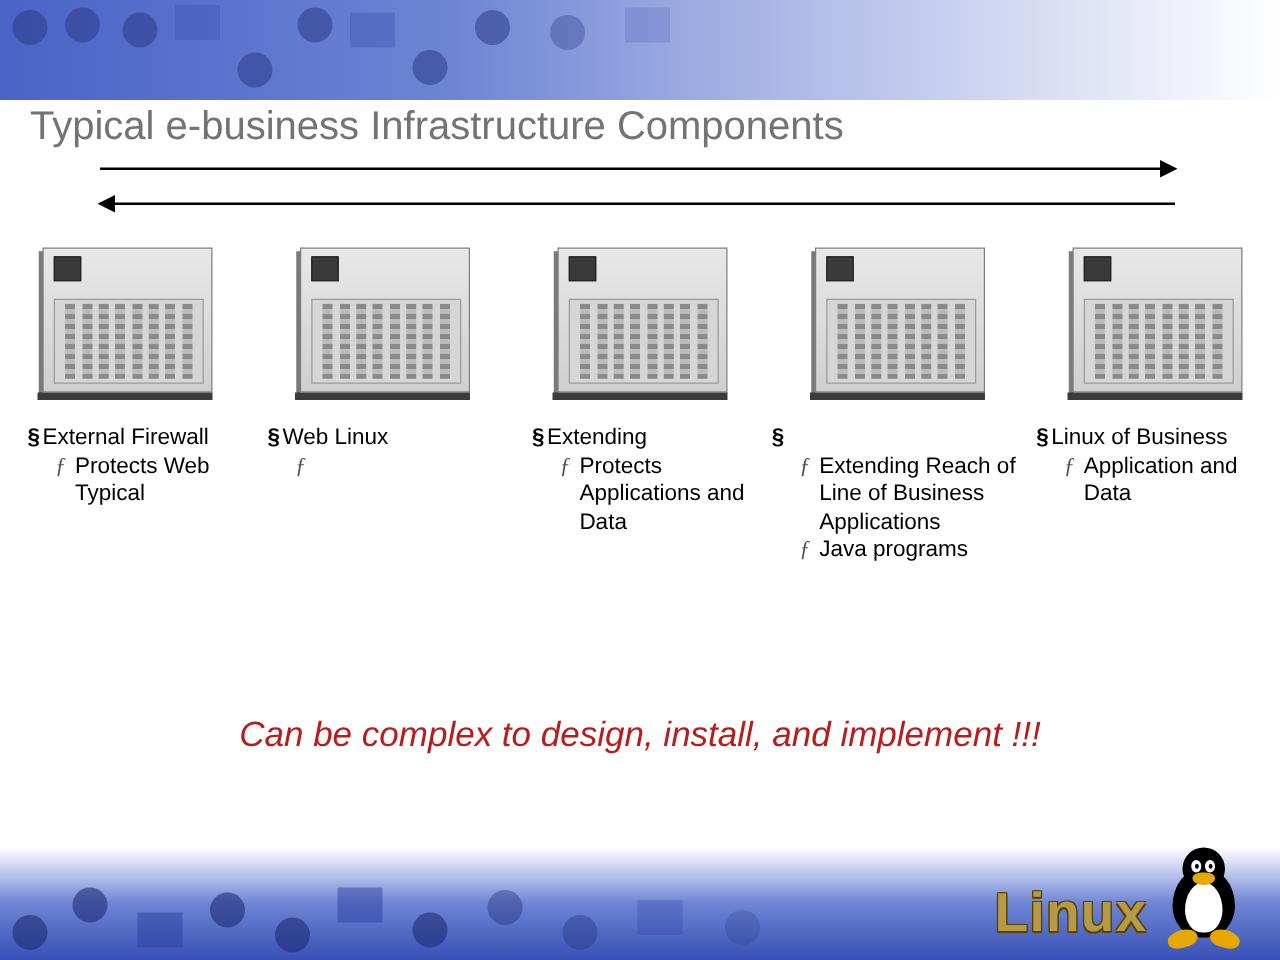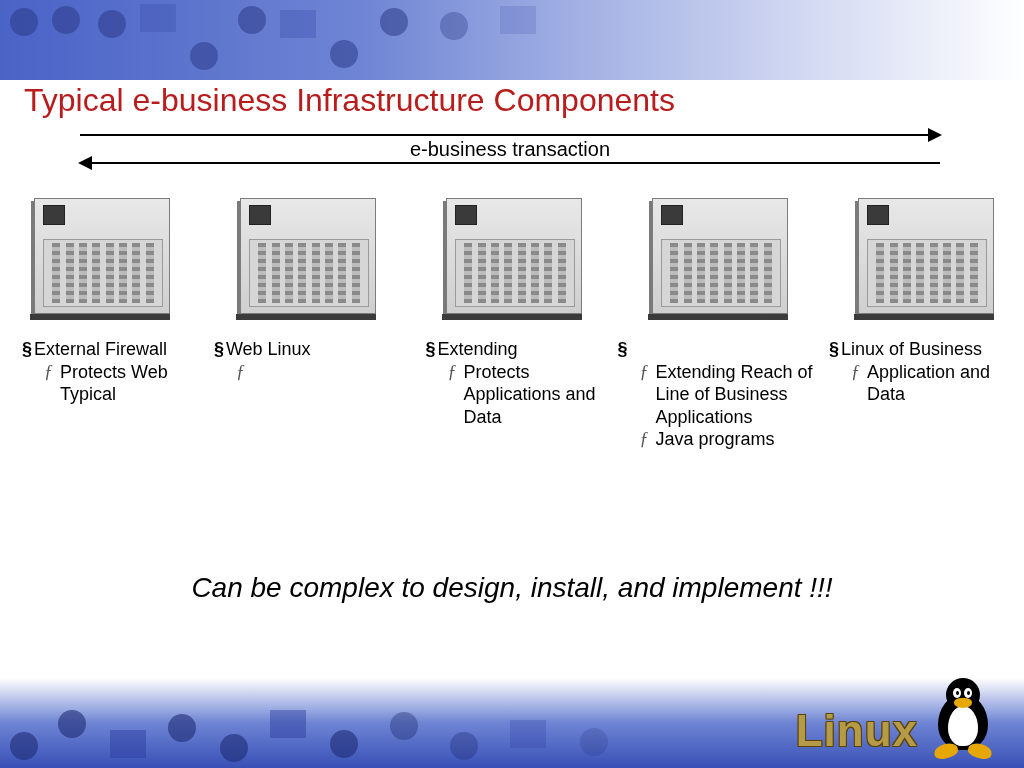--- a/index.html
+++ b/index.html
@@ -46,21 +46,21 @@
   .white-body {
     position: absolute;
     top: 80px; left: 0; right: 0; bottom: 90px;
     background: #fff;
   }
   .title {
     position: absolute;
     top: 82px;
     left: 24px;
     font-size: 32px;
-    color: #b91c1c;
+    color: #737373;
     font-weight: 400;
   }
   
   .arrow-wrap {
     position: absolute;
     top: 130px;
     left: 80px;
     width: 860px;
     height: 40px;
   }
@@ -182,21 +182,21 @@
   .c3 { width: 195px; }
   .c4 { width: 215px; }
   .c5 { width: 190px; }
   .conclusion {
     position: absolute;
     top: 572px;
     left: 0; right: 0;
     text-align: center;
     font-size: 28px;
     font-style: italic;
-    color: #000000;
+    color: #b91c1c;
   }
   
   .linux-brand {
     position: absolute;
     right: 28px;
     bottom: 12px;
     display: flex;
     align-items: flex-end;
     gap: 12px;
     z-index: 20;
@@ -285,21 +285,20 @@
 
 <div class="white-body"></div>
 
 <div class="title">Typical e-business Infrastructure Components</div>
 
 <div class="arrow-wrap">
   <div class="arrow-line top"></div>
   <div class="arrow-head-right"></div>
   <div class="arrow-line bot"></div>
   <div class="arrow-head-left"></div>
-  <div class="arrow-label">e-business transaction</div>
 </div>
 
 <div class="servers">
   <div class="server">
     <div class="server-body">
       <div class="panel"></div>
       <div class="vent-area">
           <div class="slot"></div>
           <div class="slot"></div>
           <div class="slot"></div>

